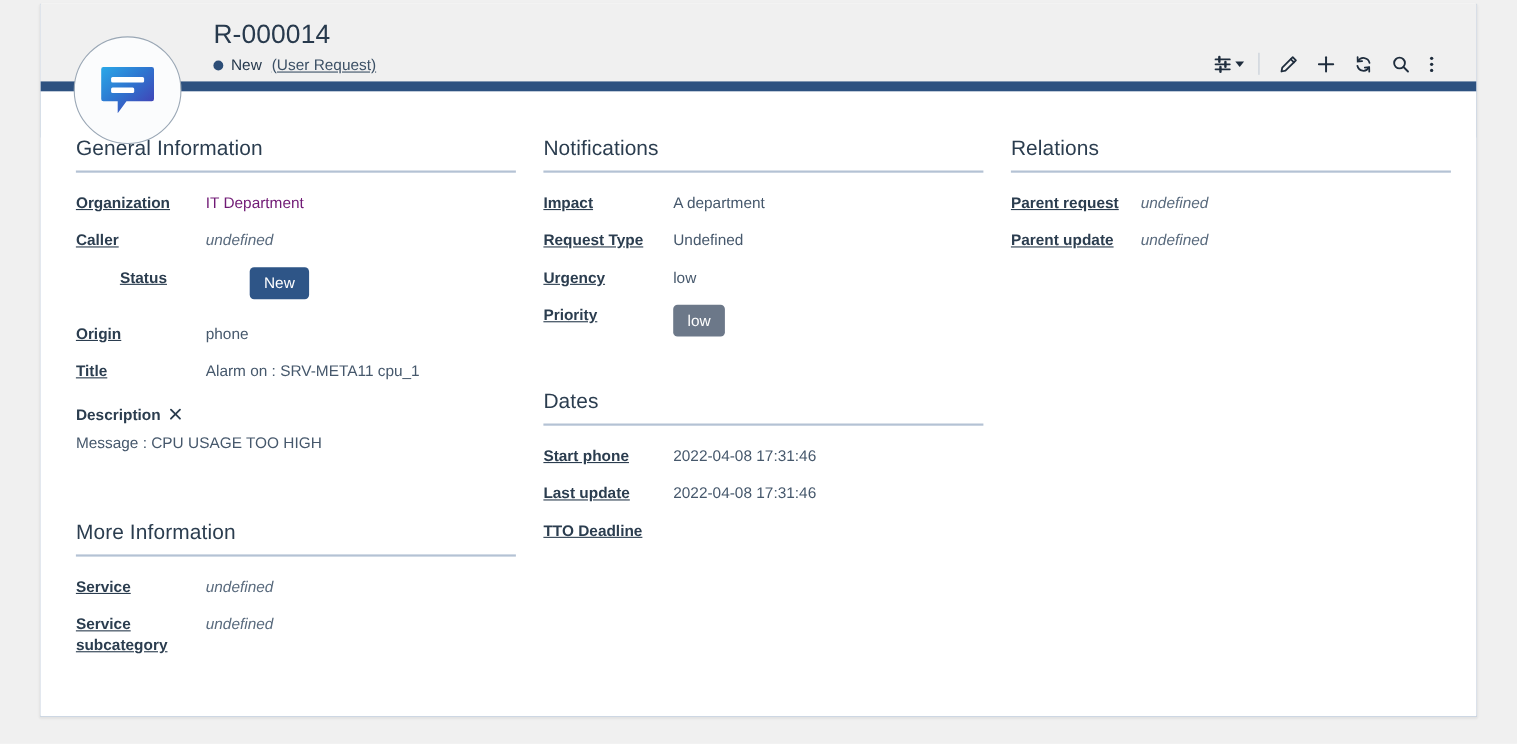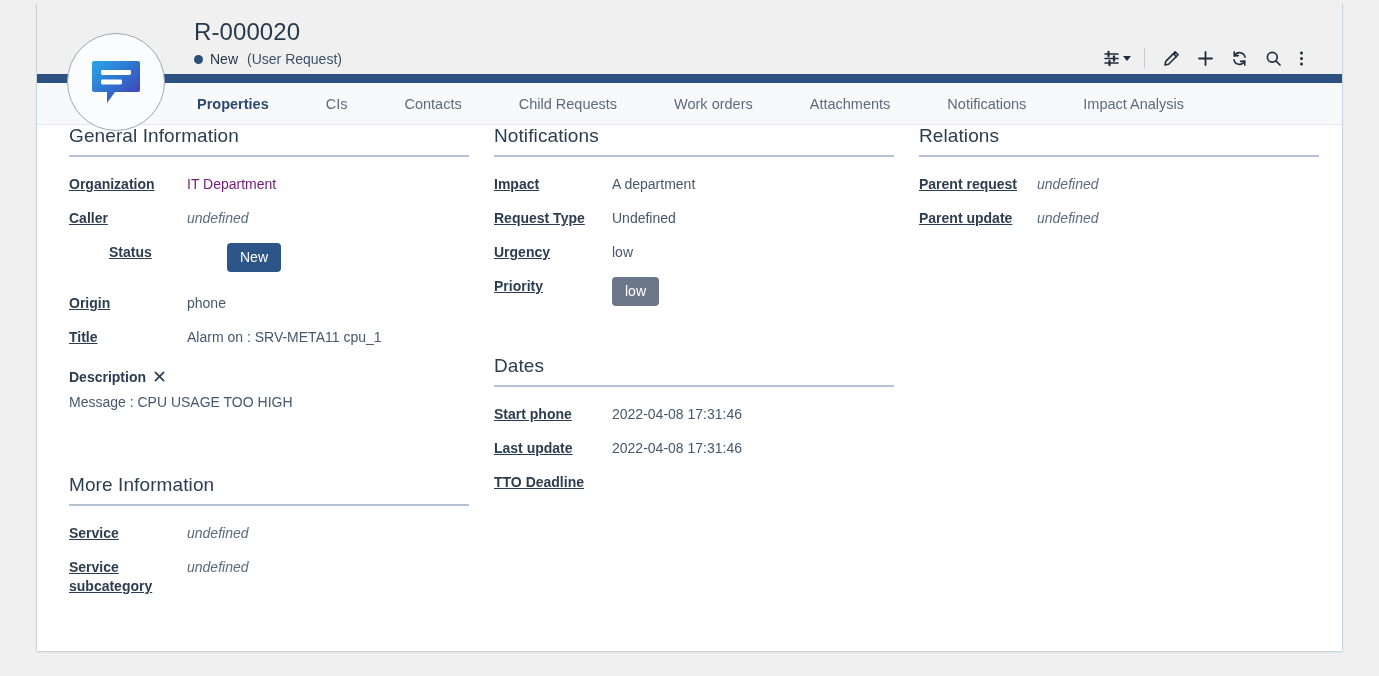--- a/index.html
+++ b/index.html
@@ -79,21 +79,21 @@
     white-space: nowrap;
   }
   .status-dot {
     width: 9px; height: 9px;
     border-radius: 50%;
     background: #2d4e77;
     display: inline-block;
     flex: 0 0 auto;
   }
   .sub-state { color: #25384c; }
-  .sub-type { color: #3d5166; margin-left: 2px; }
+  .sub-type { color: #3d5166; margin-left: 2px; text-decoration: underline; }
 
   
   .avatar {
     position: absolute;
     left: 67px; top: 33px;
     width: 98px; height: 98px;
     border-radius: 50%;
     background: #fbfcfd;
     border: 1.5px solid #9aa7b5;
     display: flex;
@@ -249,21 +249,21 @@
 </style>
 </head>
 <body>
 
 <div class="page">
   <div class="card">
 
     <div class="card-header">
 
       <div class="title-block">
-        <div class="record-title">R-000020</div>
+        <div class="record-title">R-000014</div>
         <div class="record-sub">
           <span class="status-dot"></span>
           <span class="sub-state">New</span>
           <span class="sub-type">(User Request)</span>
         </div>
       </div>
 
       <div class="toolbar">
 
         <div class="tb-btn" style="width:auto;padding:0 4px;">
@@ -328,32 +328,20 @@
               <circle cx="2.5" cy="14" r="1.5"></circle>
             </svg>
           </span>
         </div>
 
       </div>
     </div>
 
     <div class="navy-bar"></div>
 
-    <div class="tabs-strip">
-      <div class="tabs">
-        <div class="tab active">Properties</div>
-        <div class="tab">CIs</div>
-        <div class="tab">Contacts</div>
-        <div class="tab">Child Requests</div>
-        <div class="tab">Work orders</div>
-        <div class="tab">Attachments</div>
-        <div class="tab">Notifications</div>
-        <div class="tab">Impact Analysis</div>
-      </div>
-    </div>
 
     <div class="body">
 
       <div class="col col-1">
 
         <div class="section">
           <div class="section-title">General Information</div>
           <div class="section-rule"></div>
 
           <div class="field">

